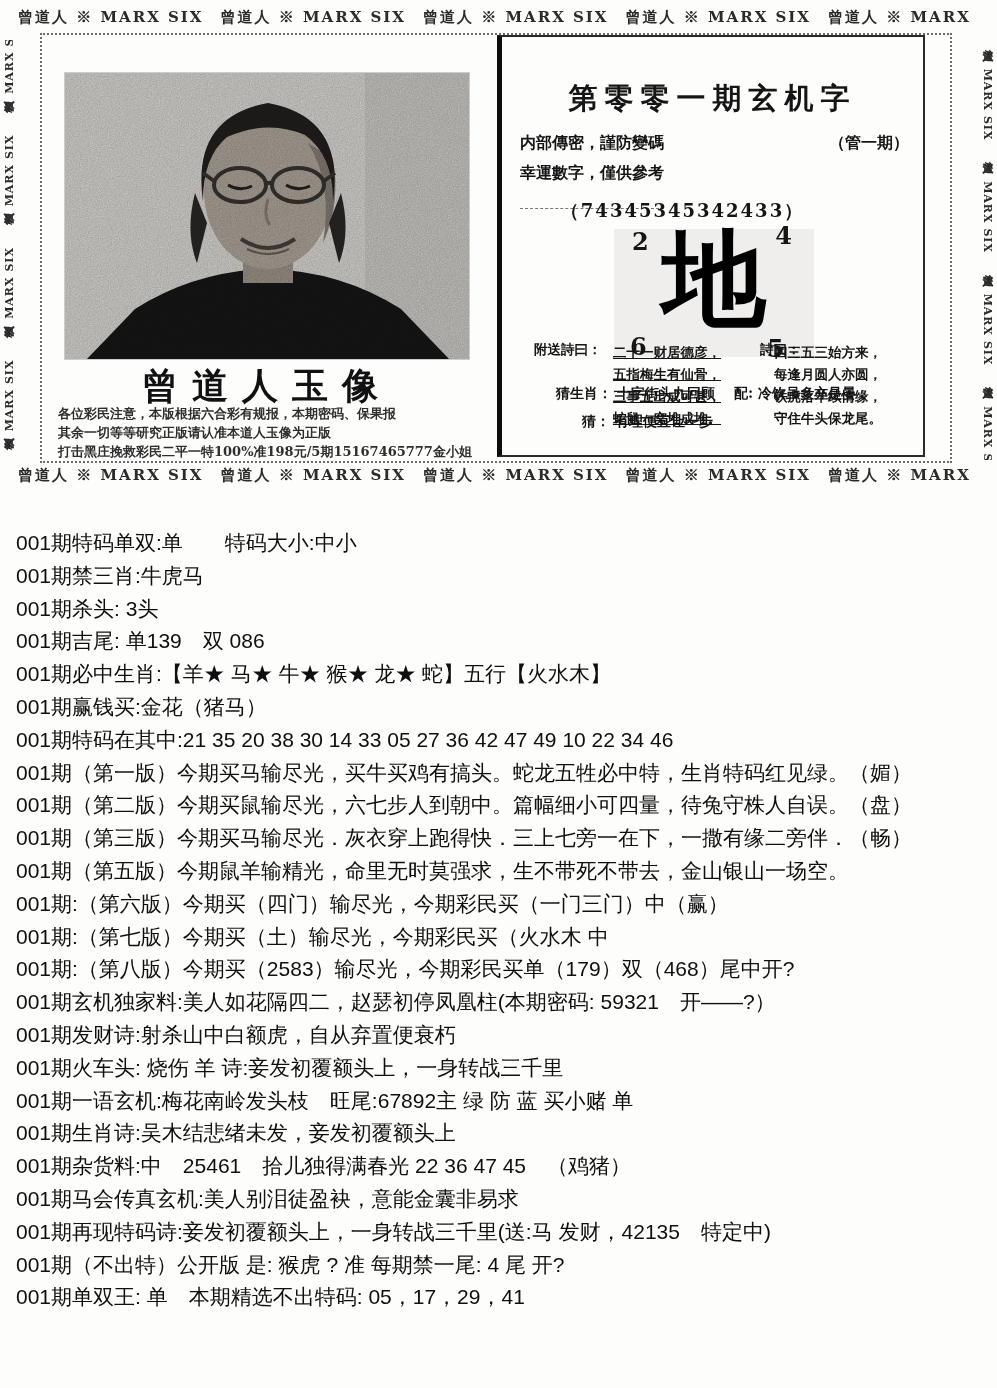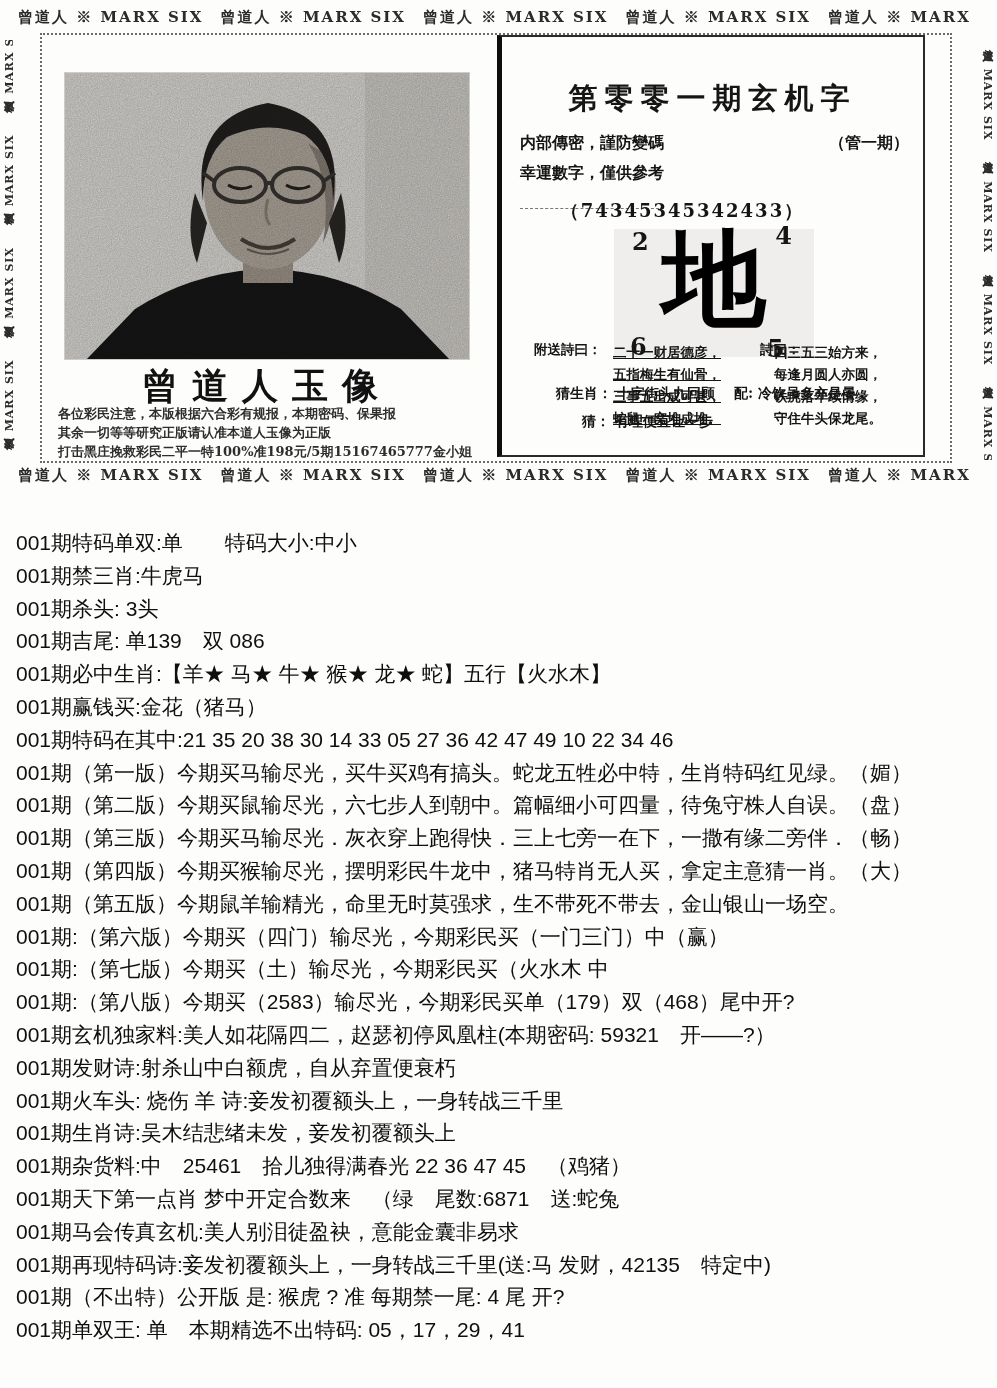--- a/index.html
+++ b/index.html
@@ -199,30 +199,29 @@
       <div class="body-line">001期特码单双:单　　特码大小:中小</div>
       <div class="body-line">001期禁三肖:牛虎马</div>
       <div class="body-line">001期杀头: 3头</div>
       <div class="body-line">001期吉尾: 单139　双 086</div>
       <div class="body-line">001期必中生肖:【羊★ 马★ 牛★ 猴★ 龙★ 蛇】五行【火水木】</div>
       <div class="body-line">001期赢钱买:金花（猪马）</div>
       <div class="body-line">001期特码在其中:21 35 20 38 30 14 33 05 27 36 42 47 49 10 22 34 46</div>
       <div class="body-line">001期（第一版）今期买马输尽光，买牛买鸡有搞头。蛇龙五牲必中特，生肖特码红见绿。（媚）</div>
       <div class="body-line">001期（第二版）今期买鼠输尽光，六七步人到朝中。篇幅细小可四量，待兔守株人自误。（盘）</div>
       <div class="body-line">001期（第三版）今期买马输尽光．灰衣穿上跑得快．三上七旁一在下，一撒有缘二旁伴．（畅）</div>
-      <div class="body-line">001期（第四版）今期买猴输尽光，摆明彩民牛龙中，猪马特肖无人买，拿定主意猜一肖。（大）</div>
       <div class="body-line">001期（第五版）今期鼠羊输精光，命里无时莫强求，生不带死不带去，金山银山一场空。</div>
       <div class="body-line">001期:（第六版）今期买（四门）输尽光，今期彩民买（一门三门）中（赢）</div>
       <div class="body-line">001期:（第七版）今期买（土）输尽光，今期彩民买（火水木 中</div>
       <div class="body-line">001期:（第八版）今期买（2583）输尽光，今期彩民买单（179）双（468）尾中开?</div>
       <div class="body-line">001期玄机独家料:美人如花隔四二，赵瑟初停凤凰柱(本期密码: 59321　开——?）</div>
       <div class="body-line">001期发财诗:射杀山中白额虎，自从弃置便衰朽</div>
       <div class="body-line">001期火车头: 烧伤 羊 诗:妾发初覆额头上，一身转战三千里</div>
+      <div class="body-line">001期一语玄机:梅花南岭发头枝　旺尾:67892主 绿 防 蓝 买小赌 单</div>
       <div class="body-line">001期生肖诗:吴木结悲绪未发，妾发初覆额头上</div>
       <div class="body-line">001期杂货料:中　25461　拾儿独得满春光 22 36 47 45　（鸡猪）</div>
-      <div class="body-line">001期天下第一点肖 梦中开定合数来　（绿　尾数:6871　送:蛇兔</div>
       <div class="body-line">001期马会传真玄机:美人别泪徒盈袂，意能金囊非易求</div>
       <div class="body-line">001期再现特码诗:妾发初覆额头上，一身转战三千里(送:马 发财，42135　特定中)</div>
       <div class="body-line">001期（不出特）公开版 是: 猴虎 ? 准 每期禁一尾: 4 尾 开?</div>
       <div class="body-line">001期单双王: 单　本期精选不出特码: 05，17，29，41</div>
     </div>
 
 </div>
 
 </body></html>

